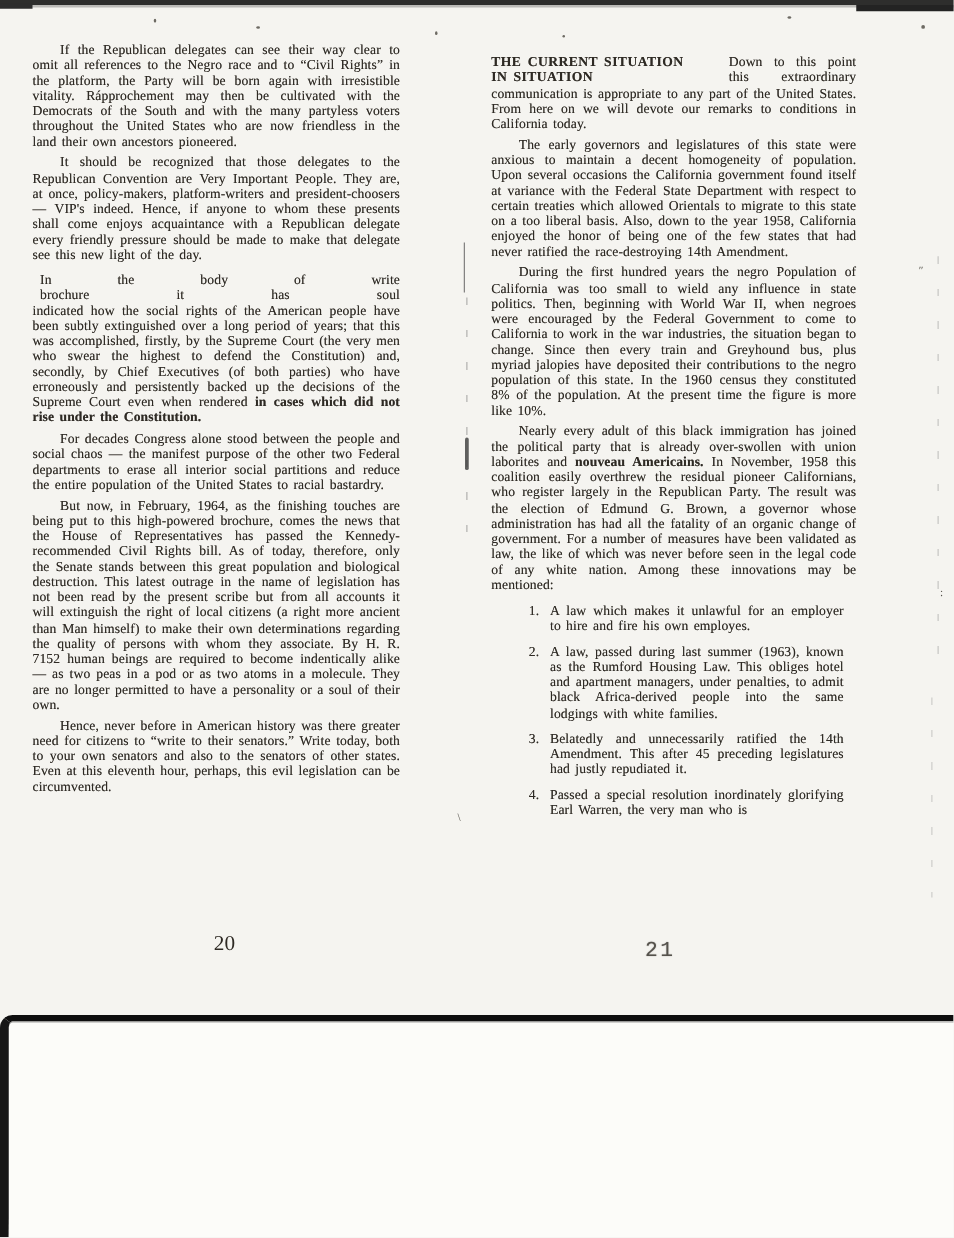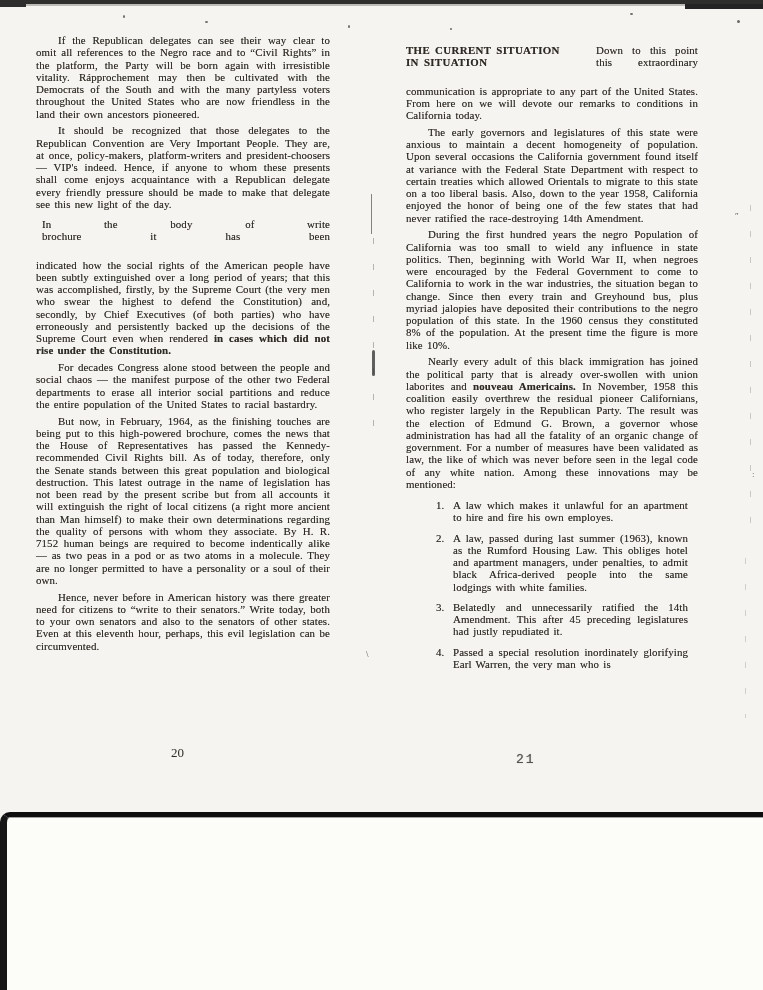--- a/index.html
+++ b/index.html
@@ -22,37 +22,37 @@
     border-top-left-radius:10px;
     box-shadow:0 1px 0 rgba(0,0,0,.35) inset;
   }
   
   .col{
     position:absolute;width:294px;
     font-size:10.9px;line-height:12.25px;color:#2e2a24;
     text-align:justify;word-spacing:1.4px;letter-spacing:.1px;
     text-shadow:0 0 .4px rgba(46,42,36,.55);
   }
-  #col-left{left:36px;top:34px;}
-  #col-right{left:406px;top:44px;width:292px;}
+  #col-left{left:26px;top:34px;}
+  #col-right{left:393px;top:44px;width:292px;}
   .para{margin:0 0 4.5px;}
   .indent{text-indent:22px;}
   .b{font-weight:700;}
   .headed{margin:8px 0 4.5px;}
   #col-right .headed:first-child{margin-top:0;}
   .headrow{display:flex;}
   .sidehead{flex:0 0 184px;font-weight:700;letter-spacing:.35px;word-spacing:2px;text-align:left;}
   .runin{flex:1;padding-left:6px;}
   .runin-line{text-align:justify;text-align-last:justify;}
-  .headed .para{text-indent:0;margin-top:16px;}
+  .headed .para{text-indent:0;margin-top:0;}
   .list{margin:9px 10px 0 30px;}
   .li{position:relative;padding-left:17px;margin-bottom:8px;}
   .li .num{position:absolute;left:0;top:0;}
   
-  .pagenum{position:absolute;font-size:13px;color:#2e2a24;}
+  .pagenum{position:absolute;font-size:17px;color:#2e2a24;}
   #pn-left{left:171px;top:745px;}
   #pn-right{left:516px;top:752px;letter-spacing:2px;opacity:.8;text-shadow:0 0 1px rgba(46,42,36,.6);font-family:Liberation Mono, monospace;}
   
   .vline{position:absolute;left:371px;top:194px;width:1px;height:40px;background:#5e5e5e;opacity:.75;}
   .vmark{position:absolute;width:1px;background:repeating-linear-gradient(to bottom,#7d7d7d 0 6px,transparent 6px 26px);}
   #gutter-marks{left:373px;top:238px;height:200px;opacity:.55;}
   #gutter-blob{position:absolute;left:372px;top:350px;width:3px;height:26px;background:#3a3a3a;border-radius:2px;opacity:.8;}
   #margin-marks-1{left:750px;top:205px;height:320px;opacity:.38;}
   #margin-marks-2{left:745px;top:558px;height:160px;opacity:.32;}
   .speck{position:absolute;background:#6d6a63;border-radius:50%;}
@@ -67,21 +67,21 @@
   <div class="top-line-right"></div>
   <div class="top-line-left"></div>
 
   <div id="col-left" class="col">
       <p class="para indent"><span>If the Republican delegates can see their way clear to omit all references to the Negro race and to “Civil Rights” in the platform, the Party will be born again with irresistible vitality. Rápprochement may then be cultivated with the Democrats of the South and with the many partyless voters throughout the United States who are now friendless in the land their own ancestors pioneered.</span></p>
       <p class="para indent"><span>It should be recognized that those delegates to the Republican Convention are Very Important People. They are, at once, policy-makers, platform-writers and president-choosers — VIP's indeed. Hence, if anyone to whom these presents shall come enjoys acquaintance with a Republican delegate every friendly pressure should be made to make that delegate see this new light of the day.</span></p>
       <div class="headed">
         <div class="headrow">
           <div class="runin">
             <div class="runin-line">In the body of write</div>
-            <div class="runin-line">brochure  it has been</div>
+            <div class="runin-line">brochure  it has soul</div>
           </div>
         </div>
         <p class="para"><span>indicated how the social rights of the American people have been subtly extinguished over a long period of years; that this was accomplished, firstly, by the Supreme Court (the very men who swear the highest to defend the Constitution) and, secondly, by Chief Executives (of both parties) who have erroneously and persistently backed up the decisions of the Supreme Court even when rendered </span><span class="b">in cases which did not rise under the Constitution.</span></p>
       </div>
       <p class="para indent"><span>For decades Congress alone stood between the people and social chaos — the manifest purpose of the other two Federal departments to erase all interior social partitions and reduce the entire population of the United States to racial bastardry.</span></p>
       <p class="para indent"><span>But now, in February, 1964, as the finishing touches are being put to this high-powered brochure, comes the news that the House of Representatives has passed the Kennedy-recommended Civil Rights bill. As of today, therefore, only the Senate stands between this great population and biological destruction. This latest outrage in the name of legislation has not been read by the present scribe but from all accounts it will extinguish the right of local citizens (a right more ancient than Man himself) to make their own determinations regarding the quality of persons with whom they associate. By H. R. 7152 human beings are required to become indentically alike — as two peas in a pod or as two atoms in a molecule. They are no longer permitted to have a personality or a soul of their own.</span></p>
       <p class="para indent"><span>Hence, never before in American history was there greater need for citizens to “write to their senators.” Write today, both to your own senators and also to the senators of other states. Even at this eleventh hour, perhaps, this evil legislation can be circumvented.</span></p>
     </div>
   <div id="col-right" class="col">
       <div class="headed">
@@ -94,21 +94,21 @@
             <div class="runin-line">Down to this point</div>
             <div class="runin-line">this  extraordinary</div>
           </div>
         </div>
         <p class="para"><span>communication is appropriate to any part of the United States. From here on we will devote our remarks to conditions in California today.</span></p>
       </div>
       <p class="para indent"><span>The early governors and legislatures of this state were anxious to maintain a decent homogeneity of population. Upon several occasions the California government found itself at variance with the Federal State Department with respect to certain treaties which allowed Orientals to migrate to this state on a too liberal basis. Also, down to the year 1958, California enjoyed the honor of being one of the few states that had never ratified the race-destroying 14th Amendment.</span></p>
       <p class="para indent"><span>During the first hundred years the negro Population of California was too small to wield any influence in state politics. Then, beginning with World War II, when negroes were encouraged by the Federal Government to come to California to work in the war industries, the situation began to change. Since then every train and Greyhound bus, plus myriad jalopies have deposited their contributions to the negro population of this state. In the 1960 census they constituted 8% of the population. At the present time the figure is more like 10%.</span></p>
       <p class="para indent"><span>Nearly every adult of this black immigration has joined the political party that is already over-swollen with union laborites and </span><span class="b">nouveau Americains.</span><span> In November, 1958 this coalition easily overthrew the residual pioneer Californians, who register largely in the Republican Party. The result was the election of Edmund G. Brown, a governor whose administration has had all the fatality of an organic change of government.  For a number of measures have been validated as law, the like of which was never before seen in the legal code of any white nation. Among these innovations may be mentioned:</span></p>
       <div class="list">
-        <div class="li"><span class="num">1.</span><span><span>A law which makes it unlawful for an apartment to hire and fire his own employes.</span></span></div>
+        <div class="li"><span class="num">1.</span><span><span>A law which makes it unlawful for an employer to hire and fire his own employes.</span></span></div>
         <div class="li"><span class="num">2.</span><span><span>A law, passed during last summer (1963), known as the Rumford Housing Law. This obliges hotel and apartment managers, under penalties, to admit black Africa-derived people into the same lodgings with white families.</span></span></div>
         <div class="li"><span class="num">3.</span><span><span>Belatedly and unnecessarily ratified the 14th Amendment. This after 45 preceding legislatures had justly repudiated it.</span></span></div>
         <div class="li"><span class="num">4.</span><span><span>Passed a special resolution inordinately glorifying Earl Warren, the very man who is</span></span></div>
       </div>
     </div>
 
   <div class="pagenum" id="pn-left">20</div>
   <div class="pagenum" id="pn-right">21</div>
 
   <div class="vline"></div>

